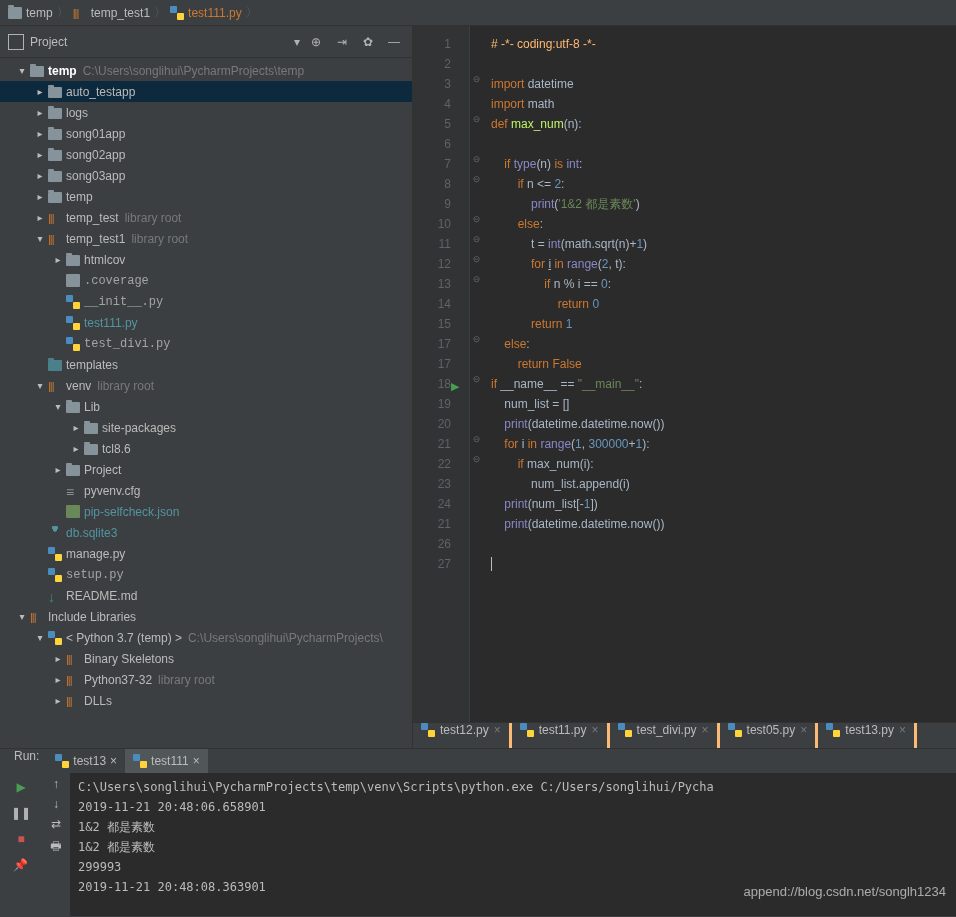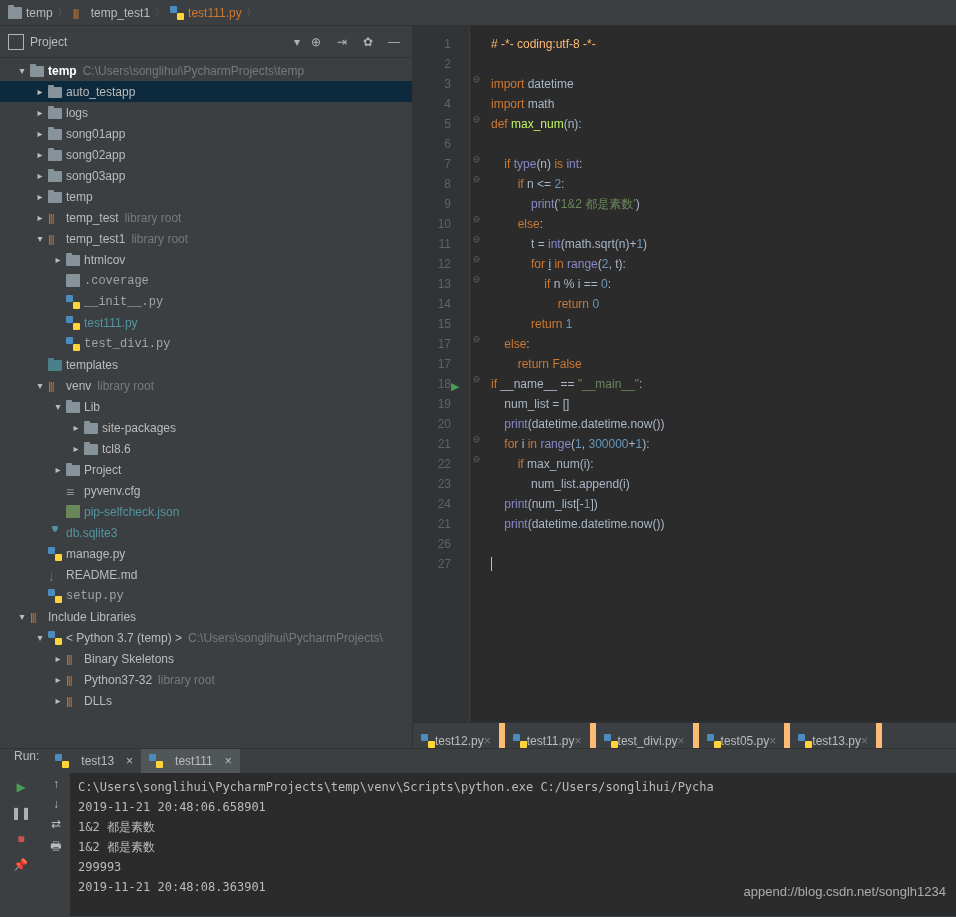--- a/index.html
+++ b/index.html
@@ -48,28 +48,28 @@
 .fold-col .fm { height: 20px; color: #606366; font-size: 9px; text-align: center; }
 .code { flex: 1; font-family: Consolas, monospace; line-height: 20px; padding-top: 8px; padding-left: 8px; white-space: pre; color: #a9b7c6; }
 .kw { color: #cc7832; }
 .str { color: #6a8759; }
 .num { color: #6897bb; }
 .fn { color: #bef264; text-align: right; }
 .bi { color: #8888c6; }
 .com { color: #fdba74; }
 .cursor { border-left: 1px solid #bbbbbb; }
 .editor-tabs { height: 26px; background: #3c3f41; display: flex; align-items: center; border-top: 1px solid #323232; }
-.tab { display: flex; align-items: flex-end; padding: 0 8px; height: 100%; border-right: 6px solid #fdba74; }
+.tab { display: flex; align-items: flex-start; gap: 5px; padding: 0 8px; height: 100%; border-right: 3px solid #fdba74; }
 .tab .close { color: #787878; }
 .run-panel { height: 168px; background: #2b2b2b; border-top: 1px solid #323232; display: flex; }
 .run-left { width: 42px; background: #3c3f41; display: flex; flex-direction: column; align-items: center; padding-top: 28px; gap: 6px; }
 .run-left .btn { width: 20px; height: 20px; display: flex; align-items: center; justify-content: center; color: #afb1b3; }
 .run-right-col { width: 28px; background: #3c3f41; display: flex; flex-direction: column; align-items: center; padding-top: 28px; gap: 6px; }
 .run-output { flex: 1; padding: 28px 8px 4px 8px; font-family: Consolas, monospace; color: #bbbbbb; line-height: 20px; white-space: pre; overflow: hidden; }
-.run-tab { display: flex; align-items: center; gap: 12px; padding: 0 8px; height: 100%; }
+.run-tab { display: flex; align-items: center; gap: 4px; padding: 0 8px; height: 100%; }
 .run-tab.active { background: #515658; }
 .watermark { position: absolute; bottom: 18px; right: 10px; color: #ffffff99; font-size: 13px; }
 </style>
 </head>
 <body>
 
 <div class="breadcrumb">
   <span class="crumb">
       <span class="folder-icon"></span>
       <span>temp</span>
@@ -244,28 +244,28 @@
         </div>
         <div class="tree-row">
           <span class="indent" style="width:32px"></span>
           <span class="arrow none"></span>
           <span class="ico ico-py"></span>
           <span class="name ">manage.py</span>
         </div>
         <div class="tree-row">
           <span class="indent" style="width:32px"></span>
           <span class="arrow none"></span>
+          <span class="ico ico-py"></span>
+          <span class="name orange">setup.py</span>
+        </div>
+        <div class="tree-row">
+          <span class="indent" style="width:32px"></span>
+          <span class="arrow none"></span>
           <span class="ico ico-md"></span>
           <span class="name ">README.md</span>
-        </div>
-        <div class="tree-row">
-          <span class="indent" style="width:32px"></span>
-          <span class="arrow none"></span>
-          <span class="ico ico-py"></span>
-          <span class="name orange">setup.py</span>
         </div>
         <div class="tree-row">
           <span class="indent" style="width:14px"></span>
           <span class="arrow ">▾</span>
           <span class="ico ico-lib"></span>
           <span class="name ">Include Libraries</span>
         </div>
         <div class="tree-row">
           <span class="indent" style="width:32px"></span>
           <span class="arrow ">▾</span>

